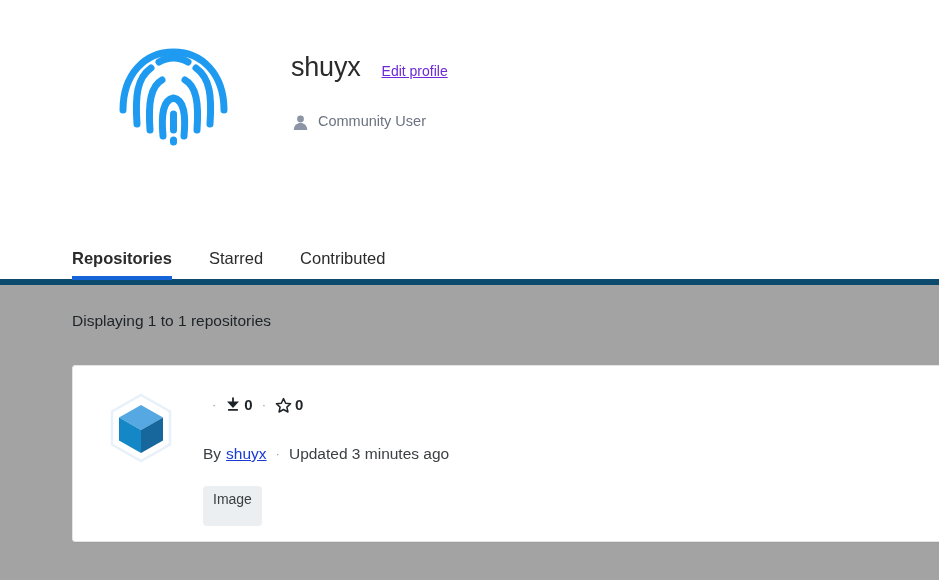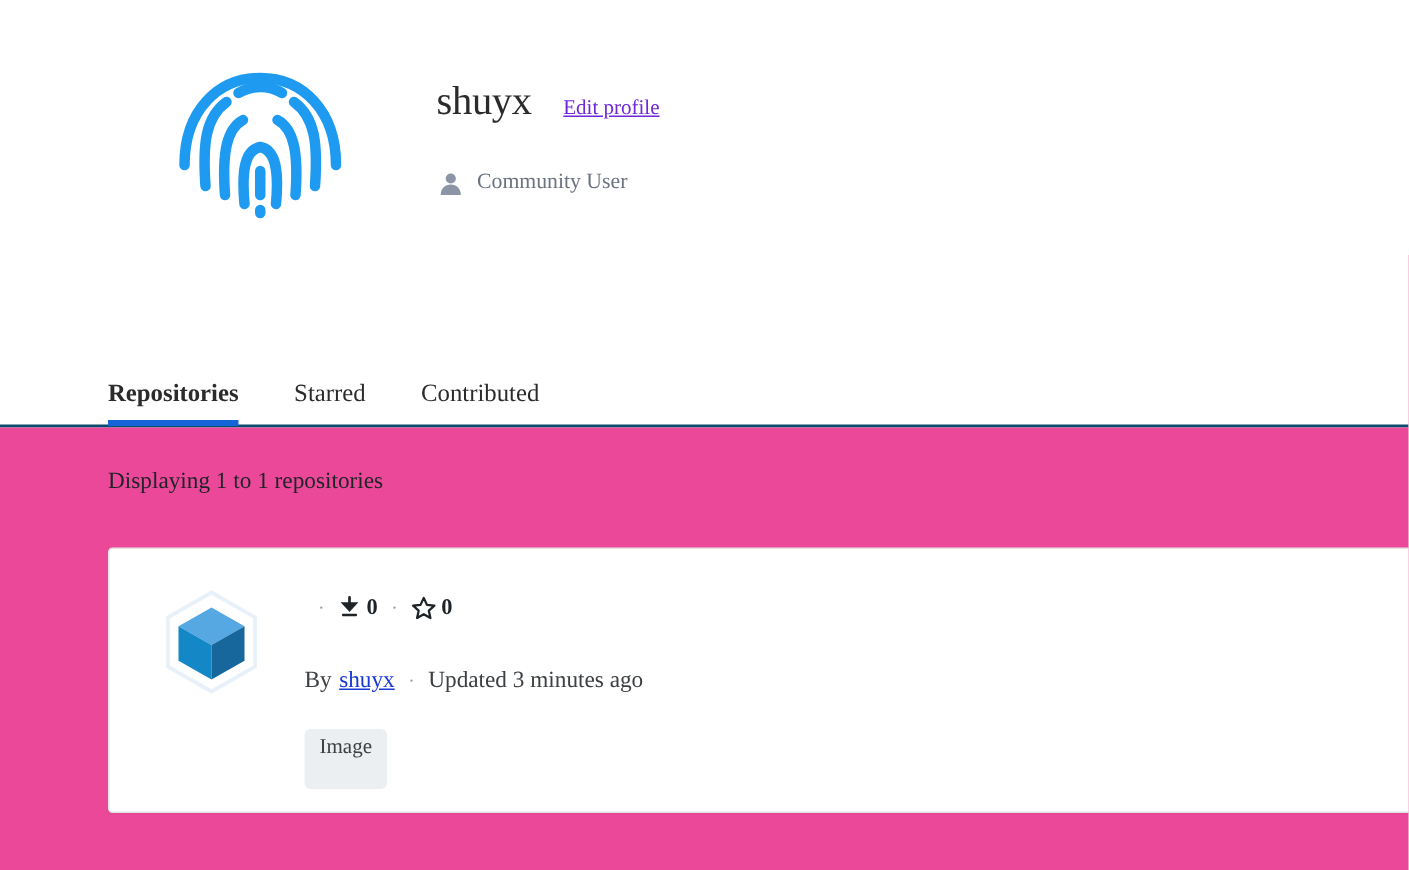--- a/index.html
+++ b/index.html
@@ -15,21 +15,20 @@
     background: #ffffff;
     color: #1d2327;
     -webkit-font-smoothing: antialiased;
   }
 
   .page {
     position: relative;
     width: 939px;
     height: 580px;
     background: #ffffff;
-    font-family: Liberation Serif, serif;
   }
 
   
   .profile-header {
     position: absolute;
     left: 0;
     top: 0;
     width: 939px;
     height: 240px;
     background: #ffffff;
@@ -104,21 +103,21 @@
   .meta-icon svg { display: block; }
 
   
   .tabs-bar {
     position: absolute;
     left: 0;
     top: 240px;
     width: 939px;
     height: 45px;
     background: #ffffff;
-    border-bottom: 2px solid #0c4a6e;
+    border-bottom: 6px solid #0c4a6e;
   }
 
   .tabs {
     position: absolute;
     left: 72px;
     bottom: 0;
     display: flex;
     align-items: flex-end;
     gap: 0;
   }
@@ -148,21 +147,21 @@
     background: #1565d8;
   }
 
   
   .content {
     position: absolute;
     left: 0;
     top: 285px;
     width: 939px;
     height: 295px;
-    background: #ec4899;
+    background: #a3a3a3;
   }
 
   .results-count {
     position: absolute;
     left: 72px;
     top: 26px;
     font-size: 15.5px;
     color: #1d2327;
     line-height: 20px;
   }

